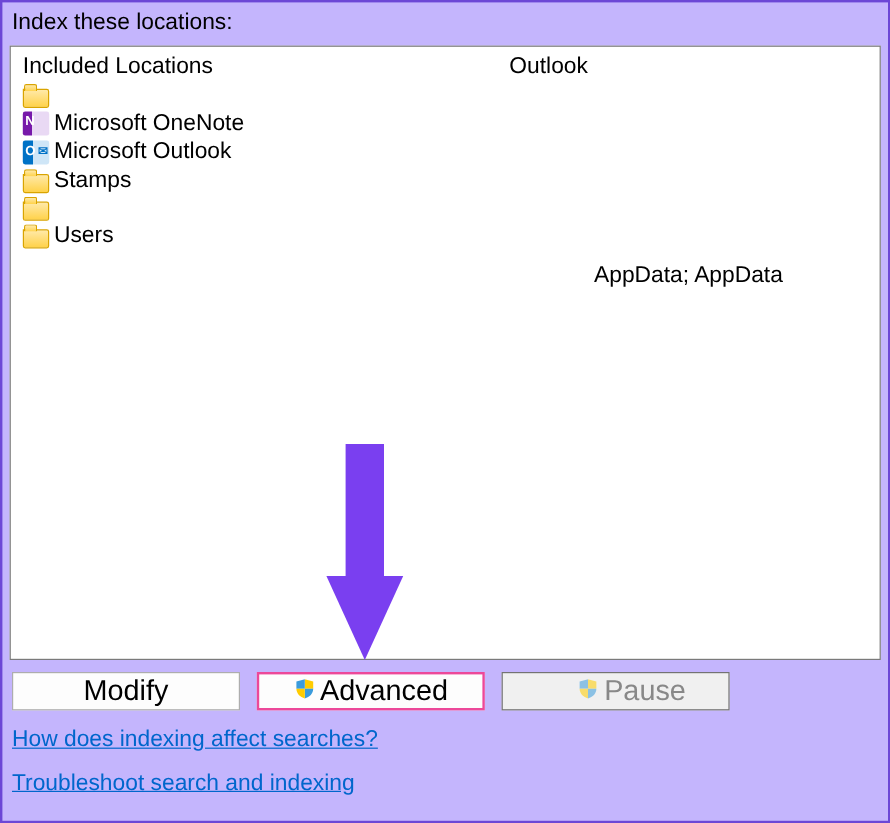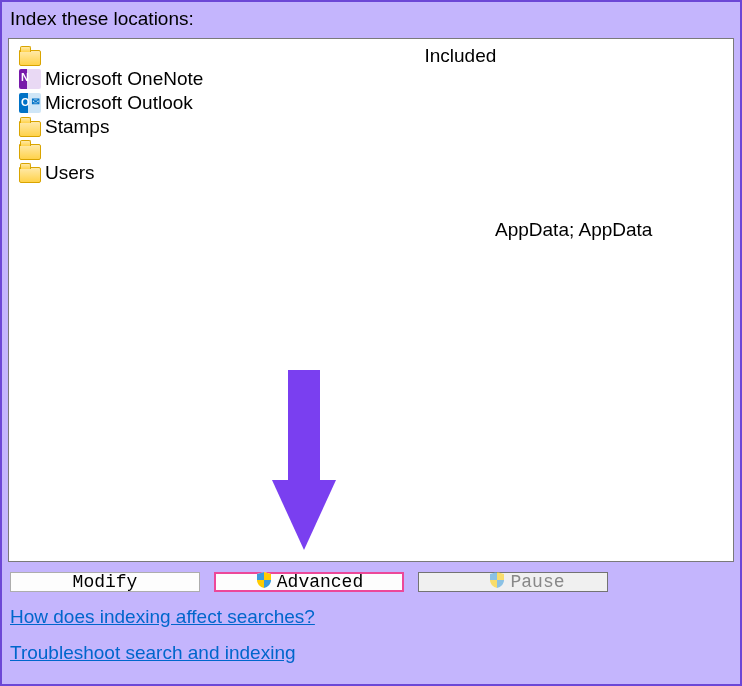--- a/index.html
+++ b/index.html
@@ -140,25 +140,25 @@
       font-size: 10px;
       color: #0072c6;
     }
     .button-row {
       display: flex;
       gap: 14px;
       padding: 10px 2px 8px 2px;
     }
     .btn {
       width: 190px;
-      height: 20px;
+      height: 32px;
       border: 1px solid #adadad;
       background: #fdfdfd;
-      font-family: Liberation Mono, monospace;
-      font-size: 18px;
+      font-family: Liberation Sans, sans-serif;
+      font-size: 24px;
       display: flex;
       align-items: center;
       justify-content: center;
       gap: 4px;
       cursor: pointer;
     }
     .btn:focus, .btn-highlight {
       border: 2px solid #ec4899;
       outline: none;
     }
@@ -191,20 +191,21 @@
   </style>
 </head>
 <body>
 
 <div class="window" style="position:relative;">
 
   <div class="heading">Index these locations:</div>
 
   <div class="locations-box">
     <div class="col col-included">
+      <div class="col-header">Included Locations</div>
 
       <div class="item-row">
         <span class="icon">
             <span class="folder"></span>
           </span>
       </div>
       <div class="item-row">
         <span class="icon">
             <span class="onenote"></span>
           </span>
@@ -229,21 +230,21 @@
       </div>
       <div class="item-row">
         <span class="icon">
             <span class="folder"></span>
           </span>
         <span class="item-label">Users</span>
       </div>
     </div>
 
     <div class="col col-exclude">
-      <div class="col-header">Included</div>
+      <div class="col-header">Outlook</div>
       <div class="exclude-spacer"></div>
       <div class="exclude-text">AppData; AppData</div>
     </div>
   </div>
 
   <div class="button-row">
     <button class="btn">
       <span>Modify</span>
     </button>
     <button class="btn btn-highlight">

